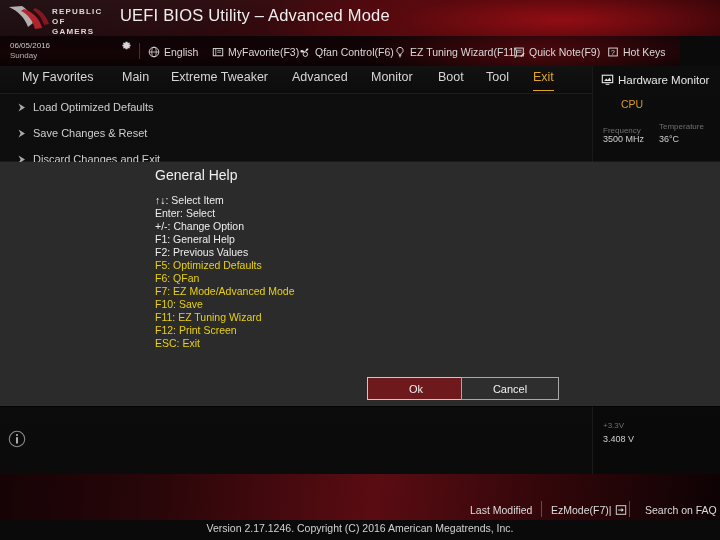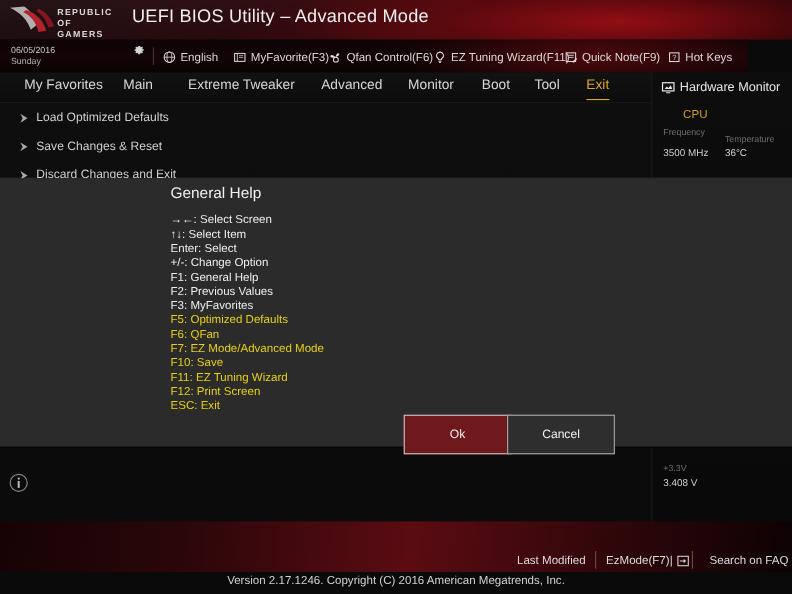--- a/index.html
+++ b/index.html
@@ -170,21 +170,21 @@
   }
   .help-list {
     position:absolute; left:155px; top:194px; width:380px;
   }
   .help-line {
     font-size: 10.5px; line-height: 13px; color: #ededed;
     white-space:nowrap;
   }
   .help-line.hot { color: #e8d011; }
   .btn {
-    position:absolute; top:377px; width:98px; height:36px;
+    position:absolute; top:377px; width:98px; height:23px;
     border: 1px solid #a8a8a8;
     font-size: 11px; color: #f0f0f0;
     display:flex; align-items:center; justify-content:center;
     background: #2b2b2b;
   }
   .btn.ok { left: 367px; background: #6e1a1c; border-color:#c8c8c8; }
   .btn.cancel { left: 461px; background: #2e2e2e; }
 </style>
 </head>
 <body>
@@ -267,21 +267,21 @@
       <svg class="ic" viewBox="0 0 14 14">
         <rect x="2" y="2.4" width="10" height="9.2" fill="none" stroke="#dcdcdc" stroke-width="1.1"></rect>
         <text x="7" y="10" font-size="8" fill="#dcdcdc" text-anchor="middle" font-family="Liberation Sans, sans-serif">?</text>
       </svg>
       <span>Hot Keys</span>
     </div>
   </div>
 
   <div class="navbar">
     <div class="tab" style="left:22px">My Favorites</div>
-    <div class="tab" style="left:112px">Main</div>
+    <div class="tab" style="left:122px">Main</div>
     <div class="tab" style="left:171px">Extreme Tweaker</div>
     <div class="tab" style="left:292px">Advanced</div>
     <div class="tab" style="left:371px">Monitor</div>
     <div class="tab" style="left:438px">Boot</div>
     <div class="tab" style="left:486px">Tool</div>
     <div class="tab active" style="left:533px">Exit</div>
   </div>
 
   <div class="main">
     <div class="menu-row" style="top:4px">
@@ -307,21 +307,21 @@
   <div class="hwpanel">
     <div class="hw-title">
       <svg style="width:13px;height:13px" viewBox="0 0 14 14">
         <rect x="1.4" y="2.4" width="11.2" height="8" fill="none" stroke="#e6e6e6" stroke-width="1.2"></rect>
         <path d="M3.4 8.6 L5.6 6 L7.2 7.6 L9.4 4.8 L11 8.6 Z" fill="#e6e6e6"></path>
         <line x1="5" y1="12.2" x2="9" y2="12.2" stroke="#e6e6e6" stroke-width="1.1"></line>
       </svg>
       <span>Hardware Monitor</span>
     </div>
     <div class="hw-section" style="top:32px">CPU</div>
-    <div class="hw-label" style="left:10px; top:50px">Frequency</div>
+    <div class="hw-label" style="left:10px; top:60px">Frequency</div>
     <div class="hw-label" style="left:66px; top:56px">Temperature</div>
     <div class="hw-value" style="left:10px; top:68px">3500 MHz</div>
     <div class="hw-value" style="left:66px; top:68px">36°C</div>
     <div class="hw-label" style="left:10px; top:355px">+3.3V</div>
     <div class="hw-value" style="left:10px; top:368px">3.408 V</div>
   </div>
 
   <svg class="info-ic" viewBox="0 0 20 20">
     <circle cx="10" cy="10" r="8.6" fill="none" stroke="#8a8a8a" stroke-width="1.2"></circle>
     <circle cx="10" cy="5.6" r="1.1" fill="#bdbdbd"></circle>
@@ -347,27 +347,25 @@
   <div class="bot-link" style="left:645px">
     <span>Search on FAQ</span>
   </div>
 
   <div class="version">Version 2.17.1246. Copyright (C) 2016 American Megatrends, Inc.</div>
 
   <div class="modal-overlay"></div>
   <div class="modal-title">General Help</div>
 
   <div class="help-list">
-    <div class="help-line">→←: Select Screen</div>
     <div class="help-line">↑↓: Select Item</div>
     <div class="help-line">Enter: Select</div>
     <div class="help-line">+/-: Change Option</div>
     <div class="help-line">F1: General Help</div>
     <div class="help-line">F2: Previous Values</div>
-    <div class="help-line">F3: MyFavorites</div>
     <div class="help-line hot">F5: Optimized Defaults</div>
     <div class="help-line hot">F6: QFan</div>
     <div class="help-line hot">F7: EZ Mode/Advanced Mode</div>
     <div class="help-line hot">F10: Save</div>
     <div class="help-line hot">F11: EZ Tuning Wizard</div>
     <div class="help-line hot">F12: Print Screen</div>
     <div class="help-line hot">ESC: Exit</div>
   </div>
 
   <div class="btn ok">Ok</div>

